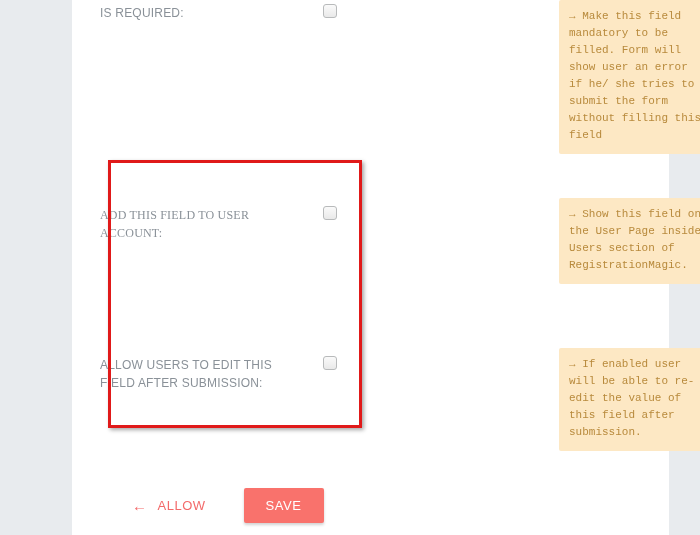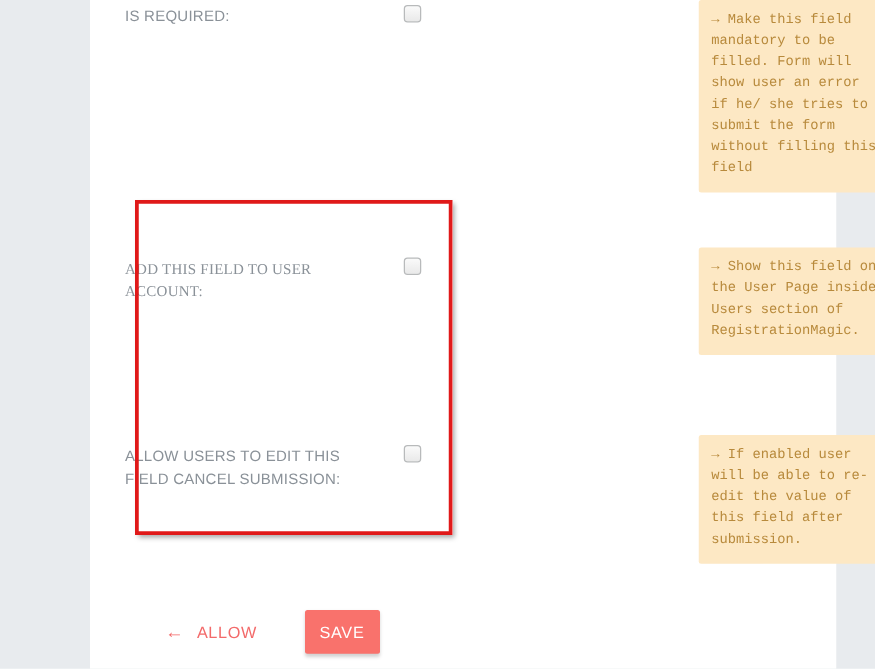--- a/index.html
+++ b/index.html
@@ -87,21 +87,21 @@
     font-size: 15px;
     line-height: 1;
   }
   .save-btn {
     background: #f9726c;
     color: #ffffff;
     border: none;
     border-radius: 2px;
     font-size: 13px;
     letter-spacing: 0.6px;
-    padding: 10px 12px;
+    padding: 10px 22px;
     cursor: pointer;
     box-shadow: 0 2px 3px rgba(0,0,0,0.18);
   }
 </style>
 </head>
 <body>
 
 <div class="card">
 
   <div class="row">
@@ -110,21 +110,21 @@
     <div class="help" style="top:0;">→ Make this field mandatory to be filled. Form will show user an error if he/ she tries to submit the form without filling this field</div>
   </div>
 
   <div class="row">
     <div class="label" style="top:206px;font-family:Liberation Serif, serif;">ADD THIS FIELD TO USER ACCOUNT:</div>
     <div class="checkbox" style="top:206px;"></div>
     <div class="help" style="top:198px;">→ Show this field on the User Page inside Users section of RegistrationMagic.</div>
   </div>
 
   <div class="row">
-    <div class="label" style="top:356px;">ALLOW USERS TO EDIT THIS FIELD CANCEL SUBMISSION:</div>
+    <div class="label" style="top:356px;">ALLOW USERS TO EDIT THIS FIELD AFTER SUBMISSION:</div>
     <div class="checkbox" style="top:356px;"></div>
     <div class="help" style="top:348px;font-family:Liberation Mono, monospace;">→ If enabled user will be able to re-edit the value of this field after submission.</div>
   </div>
 
   <div class="highlight-box"></div>
 
   <div class="footer">
     <div class="cancel">
       <span class="arrow">←</span>
       <span>ALLOW</span>

